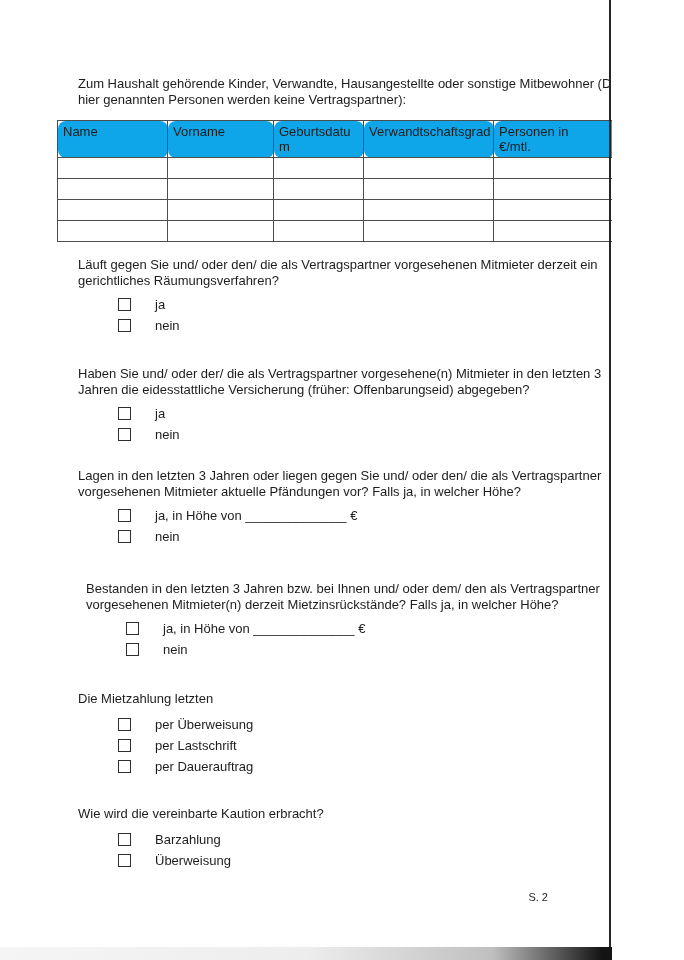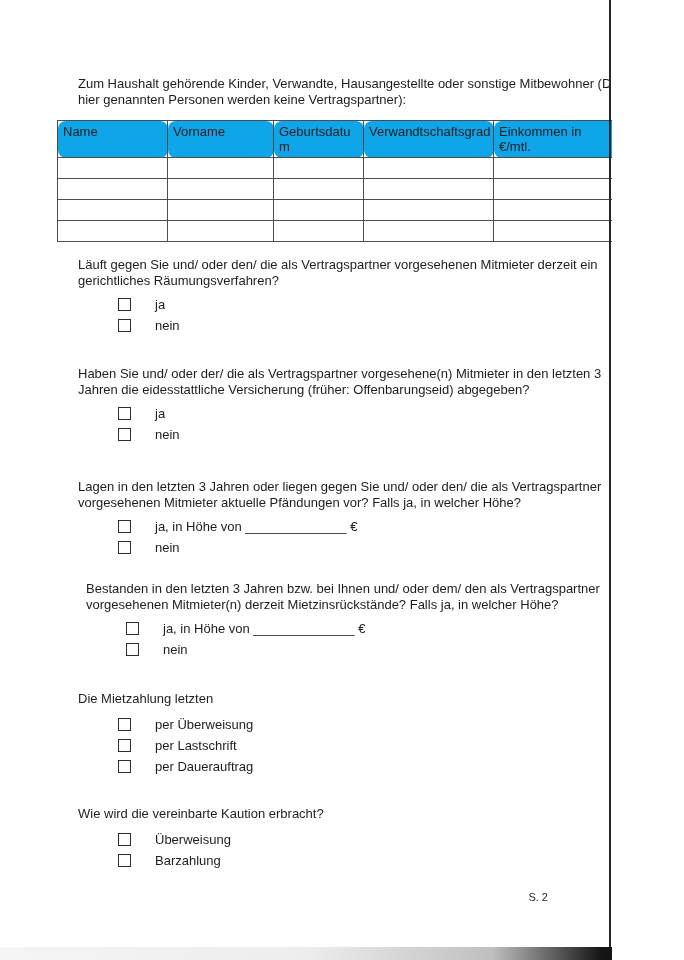--- a/index.html
+++ b/index.html
@@ -52,21 +52,21 @@
         <col style="width:90px">
       <col style="width:130px">
         <col style="width:128px">
     </colgroup>
     <thead>
       <tr>
         <th><span>Name</span></th>
         <th><span>Vorname</span></th>
         <th class="th-center"><span>Geburtsdatum</span></th>
         <th><span>Verwandtschaftsgrad</span></th>
-        <th class="th-income"><span>Einkommen in €/mtl.</span></th>
+        <th class="th-income"><span>Personen in €/mtl.</span></th>
       </tr>
     </thead>
     <tbody>
       <tr>
         <td></td>
           <td></td>
           <td></td>
           <td></td>
           <td></td>
       </tr>
@@ -115,21 +115,21 @@
         <span class="checkbox"></span>
         <span class="opt-label">ja</span>
       </div>
       <div class="opt-row">
         <span class="checkbox"></span>
         <span class="opt-label">nein</span>
       </div>
     </div>
   </div>
 
-  <div class="block" style="top:479px;">
+  <div class="block" style="top:468px;">
     <div class="q-text">Lagen in den letzten 3 Jahren oder liegen gegen Sie und/ oder den/ die als Vertragspartner vorgesehenen Mitmieter aktuelle Pfändungen vor? Falls ja, in welcher Höhe?</div>
     <div class="opts">
       <div class="opt-row">
         <span class="checkbox"></span>
         <span class="opt-label">ja, in Höhe von ______________ €</span>
       </div>
       <div class="opt-row">
         <span class="checkbox"></span>
         <span class="opt-label">nein</span>
       </div>
@@ -166,25 +166,25 @@
         <span class="opt-label">per Dauerauftrag</span>
       </div>
     </div>
   </div>
 
   <div class="block" style="top:806px;">
     <div class="q-text">Wie wird die vereinbarte Kaution erbracht?</div>
     <div class="opts wide-gap">
       <div class="opt-row">
         <span class="checkbox"></span>
-        <span class="opt-label">Überweisung</span>
+        <span class="opt-label">Barzahlung</span>
       </div>
       <div class="opt-row">
         <span class="checkbox"></span>
-        <span class="opt-label">Barzahlung</span>
+        <span class="opt-label">Überweisung</span>
       </div>
     </div>
   </div>
 
   <div class="footer">S. 2</div>
 
   <div class="edge-right"></div>
   <div class="edge-bottom"></div>
 </div>
 

